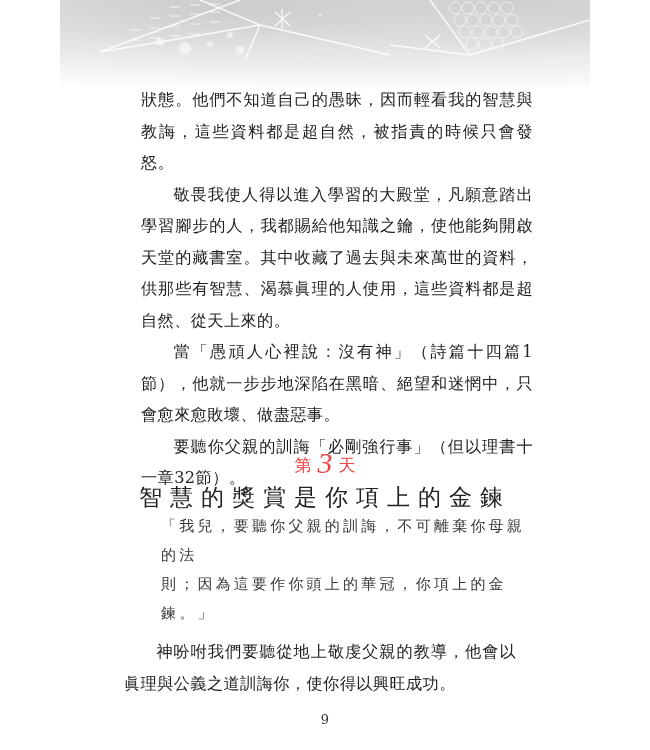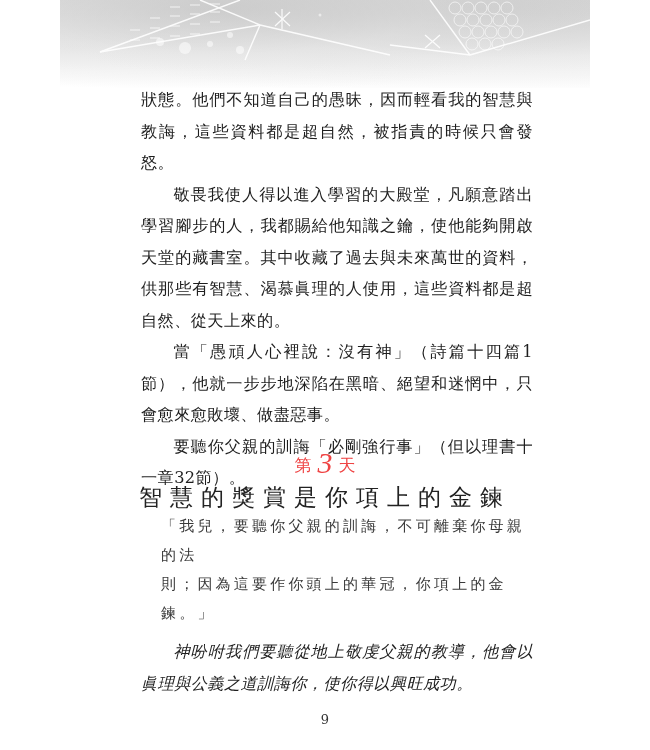--- a/index.html
+++ b/index.html
@@ -76,28 +76,27 @@
       top: 512px;
       width: 370px;
       font-size: 15px;
       line-height: 29px;
       letter-spacing: 3.2px;
       color: #3a3a3a;
     }
     .verse p { margin: 0; }
     .closing {
       position: absolute;
-      left: 141px;
+      left: 124px;
       top: 636px;
       width: 392px;
       font-size: 16.2px;
       line-height: 31.5px;
       letter-spacing: 0.4px;
       text-align: justify;
-      font-style: italic;
     }
     .page-number {
       position: absolute;
       top: 712px;
       left: 0;
       width: 650px;
       text-align: center;
       font-size: 13px;
       color: #333;
     }

